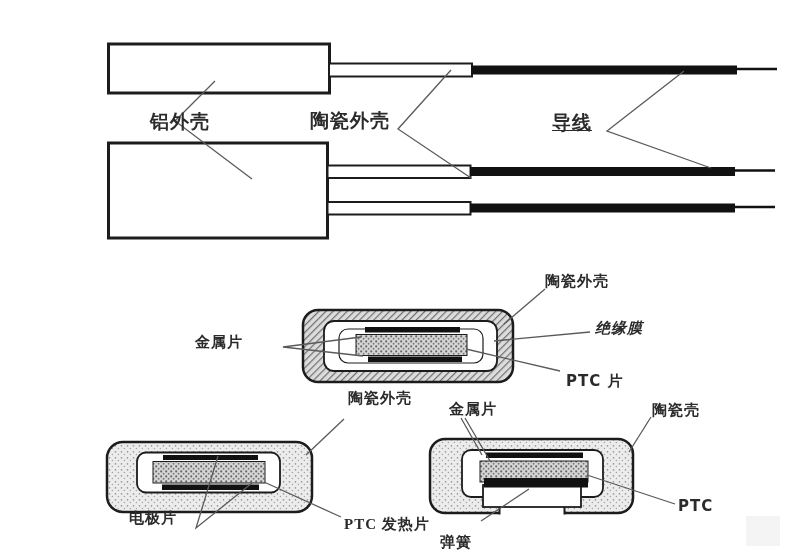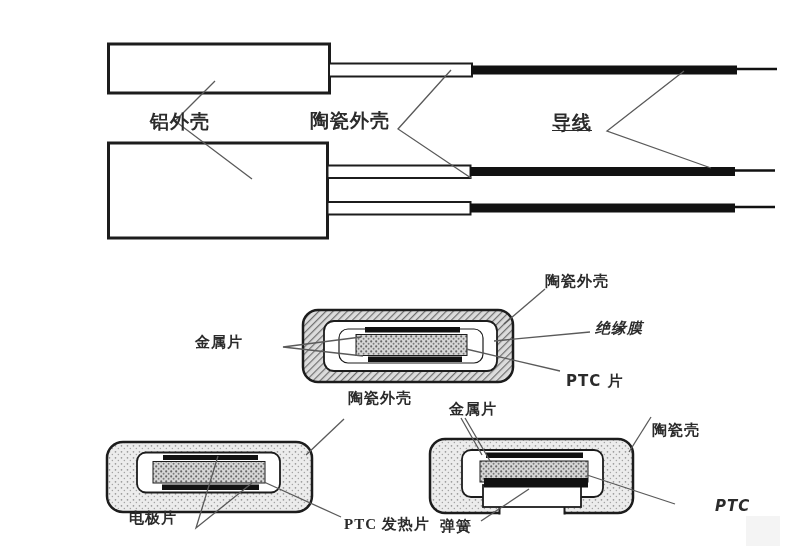--- a/index.html
+++ b/index.html
@@ -125,18 +125,18 @@
   <div class="lbl lbl-md" style="left:195px;top:335px;">金属片</div>
   <div class="lbl lbl-md" style="left:545px;top:274px;">陶瓷外壳</div>
   <div class="lbl lbl-md" style="left:595px;top:321px;font-style:italic;">绝缘膜</div>
   <div class="lbl lbl-md" style="left:566px;top:366px;margin-top:8px;">PTC 片</div>
 
   <div class="lbl lbl-md" style="left:348px;top:391px;">陶瓷外壳</div>
   <div class="lbl lbl-md" style="left:129px;top:511px;">电极片</div>
   <div class="lbl lbl-md" style="left:344px;top:517px;font-family:Liberation Serif, serif;">PTC 发热片</div>
 
   <div class="lbl lbl-md" style="left:449px;top:402px;">金属片</div>
-  <div class="lbl lbl-md" style="left:652px;top:423px;">陶瓷壳</div>
-  <div class="lbl lbl-md" style="left:715px;top:499px;font-style:italic;">PTC</div>
-  <div class="lbl lbl-md" style="left:440px;top:519px;">弹簧</div>
+  <div class="lbl lbl-md" style="left:652px;top:403px;">陶瓷壳</div>
+  <div class="lbl lbl-md" style="left:678px;top:499px;">PTC</div>
+  <div class="lbl lbl-md" style="left:440px;top:535px;">弹簧</div>
 
   <div class="watermark"></div>
 </div>
 
 </body></html>

